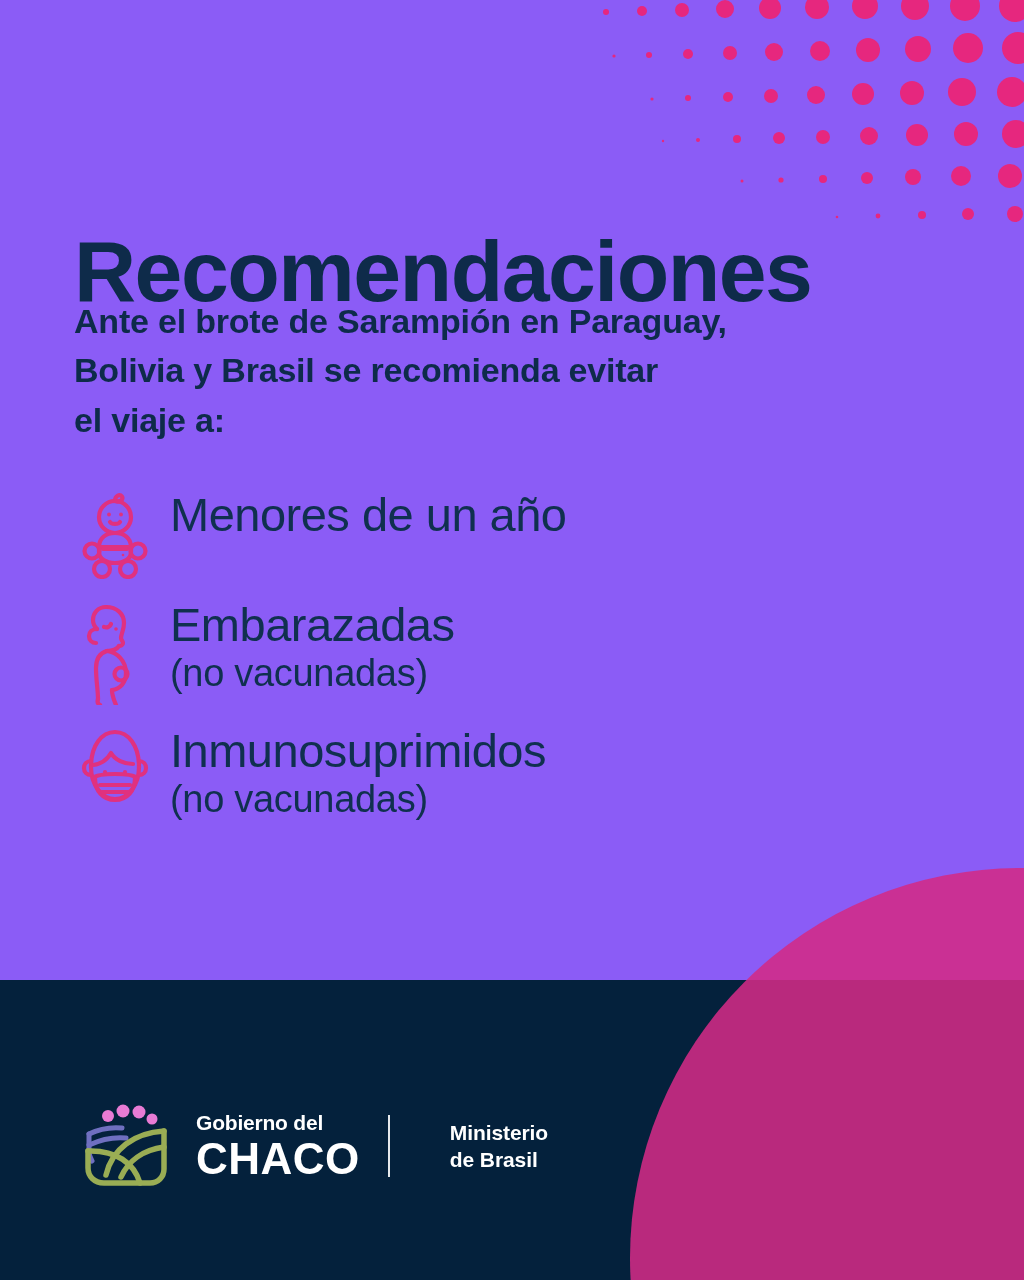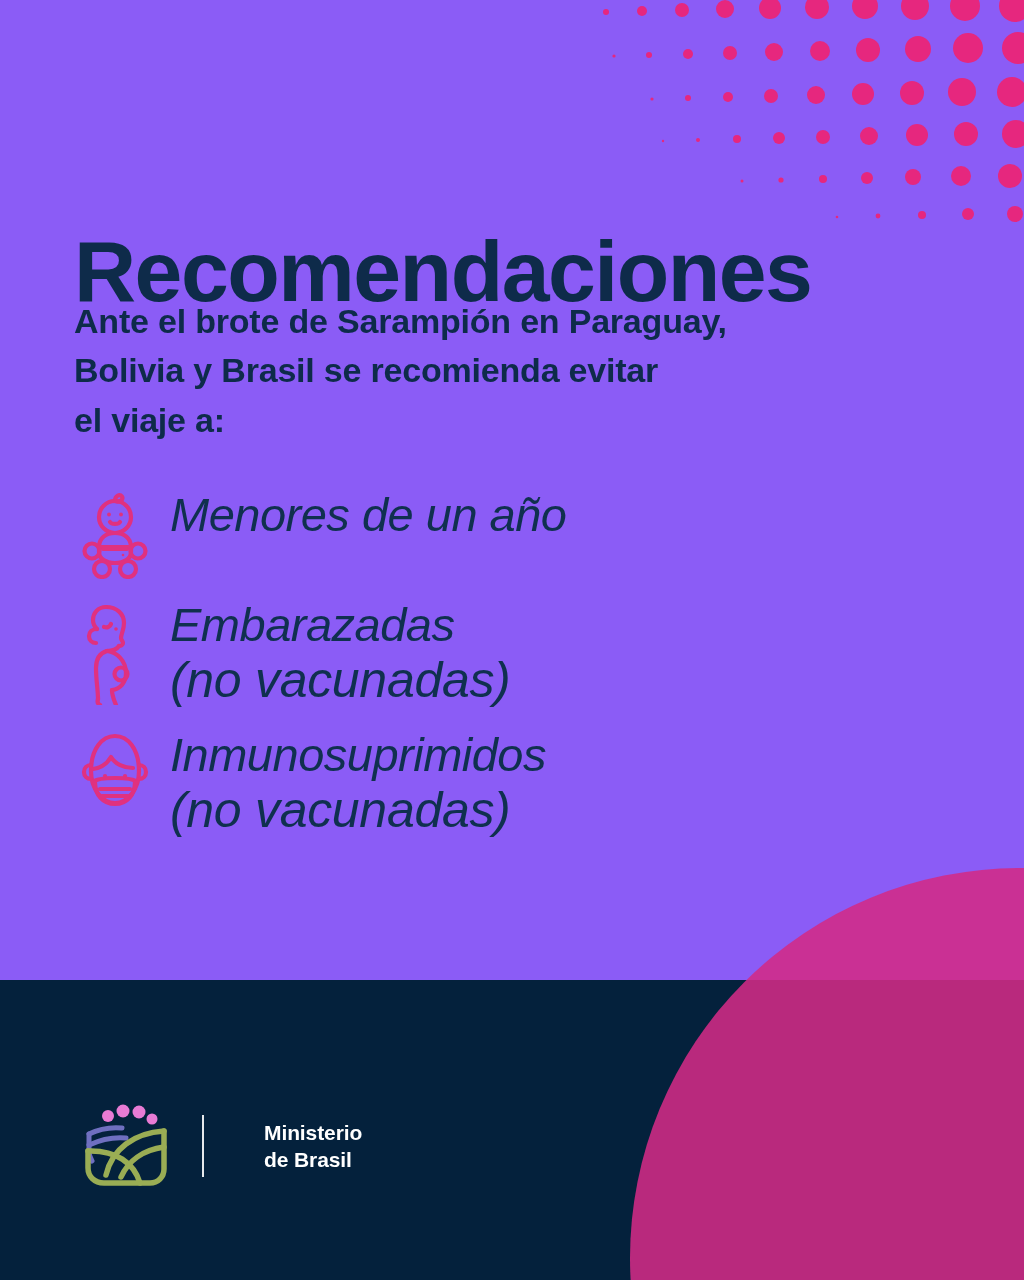--- a/index.html
+++ b/index.html
@@ -80,21 +80,20 @@
     color: #0e2b4a;
     line-height: 1.45;
     letter-spacing: -0.2px;
   }
 
   #risk-list {
     position: absolute;
     left: 74px;
     top: 487px;
     width: 900px;
-    font-style: italic;
   }
   .risk-item {
     display: flex;
     align-items: flex-start;
     margin-bottom: 18px;
   }
   .risk-icon {
     flex: 0 0 auto;
     width: 82px;
     display: flex;
@@ -104,21 +103,21 @@
     padding-left: 14px;
     padding-top: 2px;
   }
   .risk-label {
     font-size: 47px;
     color: #10304f;
     line-height: 1.12;
     letter-spacing: -0.5px;
   }
   .risk-note {
-    font-size: 50px;
+    font-size: 38px;
     color: #10304f;
     line-height: 1.15;
     letter-spacing: -0.3px;
   }
 
   
   #footer-logo {
     position: absolute;
     left: 78px;
     top: 1098px;
@@ -321,20 +320,24 @@
       <circle cx="74" cy="21" r="5.5" fill="#e87bd4"></circle>
       <path d="M11 36c10-5 22-7 33-6" stroke="#6f6fc0" stroke-width="5" fill="none" stroke-linecap="round"></path>
       <path d="M11 36v16c0 4 1 8 3 11" stroke="#6f6fc0" stroke-width="5" fill="none" stroke-linecap="round"></path>
       <path d="M11 47c13-6 26-8 37-7" stroke="#6f6fc0" stroke-width="5" fill="none" stroke-linecap="round"></path>
       <path d="M86 33c-30 2-52 18-58 44" stroke="#9aad54" stroke-width="5.5" fill="none" stroke-linecap="round"></path>
       <path d="M86 49c-21 3-36 14-43 30" stroke="#9aad54" stroke-width="5.5" fill="none" stroke-linecap="round"></path>
       <path d="M86 33v38c0 8-6 14-14 14H26C16 85 10 78 10 70V53" stroke="#9aad54" stroke-width="5.5" fill="none" stroke-linecap="round"></path>
       <path d="M10 53c28-1 46 12 52 32" stroke="#9aad54" stroke-width="5.5" fill="none" stroke-linecap="round"></path>
     </svg>
 
+    <div id="brand-block">
+      <div id="brand-gobierno">Gobierno del</div>
+      <div id="brand-chaco">CHACO</div>
+    </div>
 
     <div id="logo-divider"></div>
 
     <div id="ministry-block">
       <div>Ministerio</div>
       <div>de Brasil</div>
     </div>
   </div>
 
 </div>

